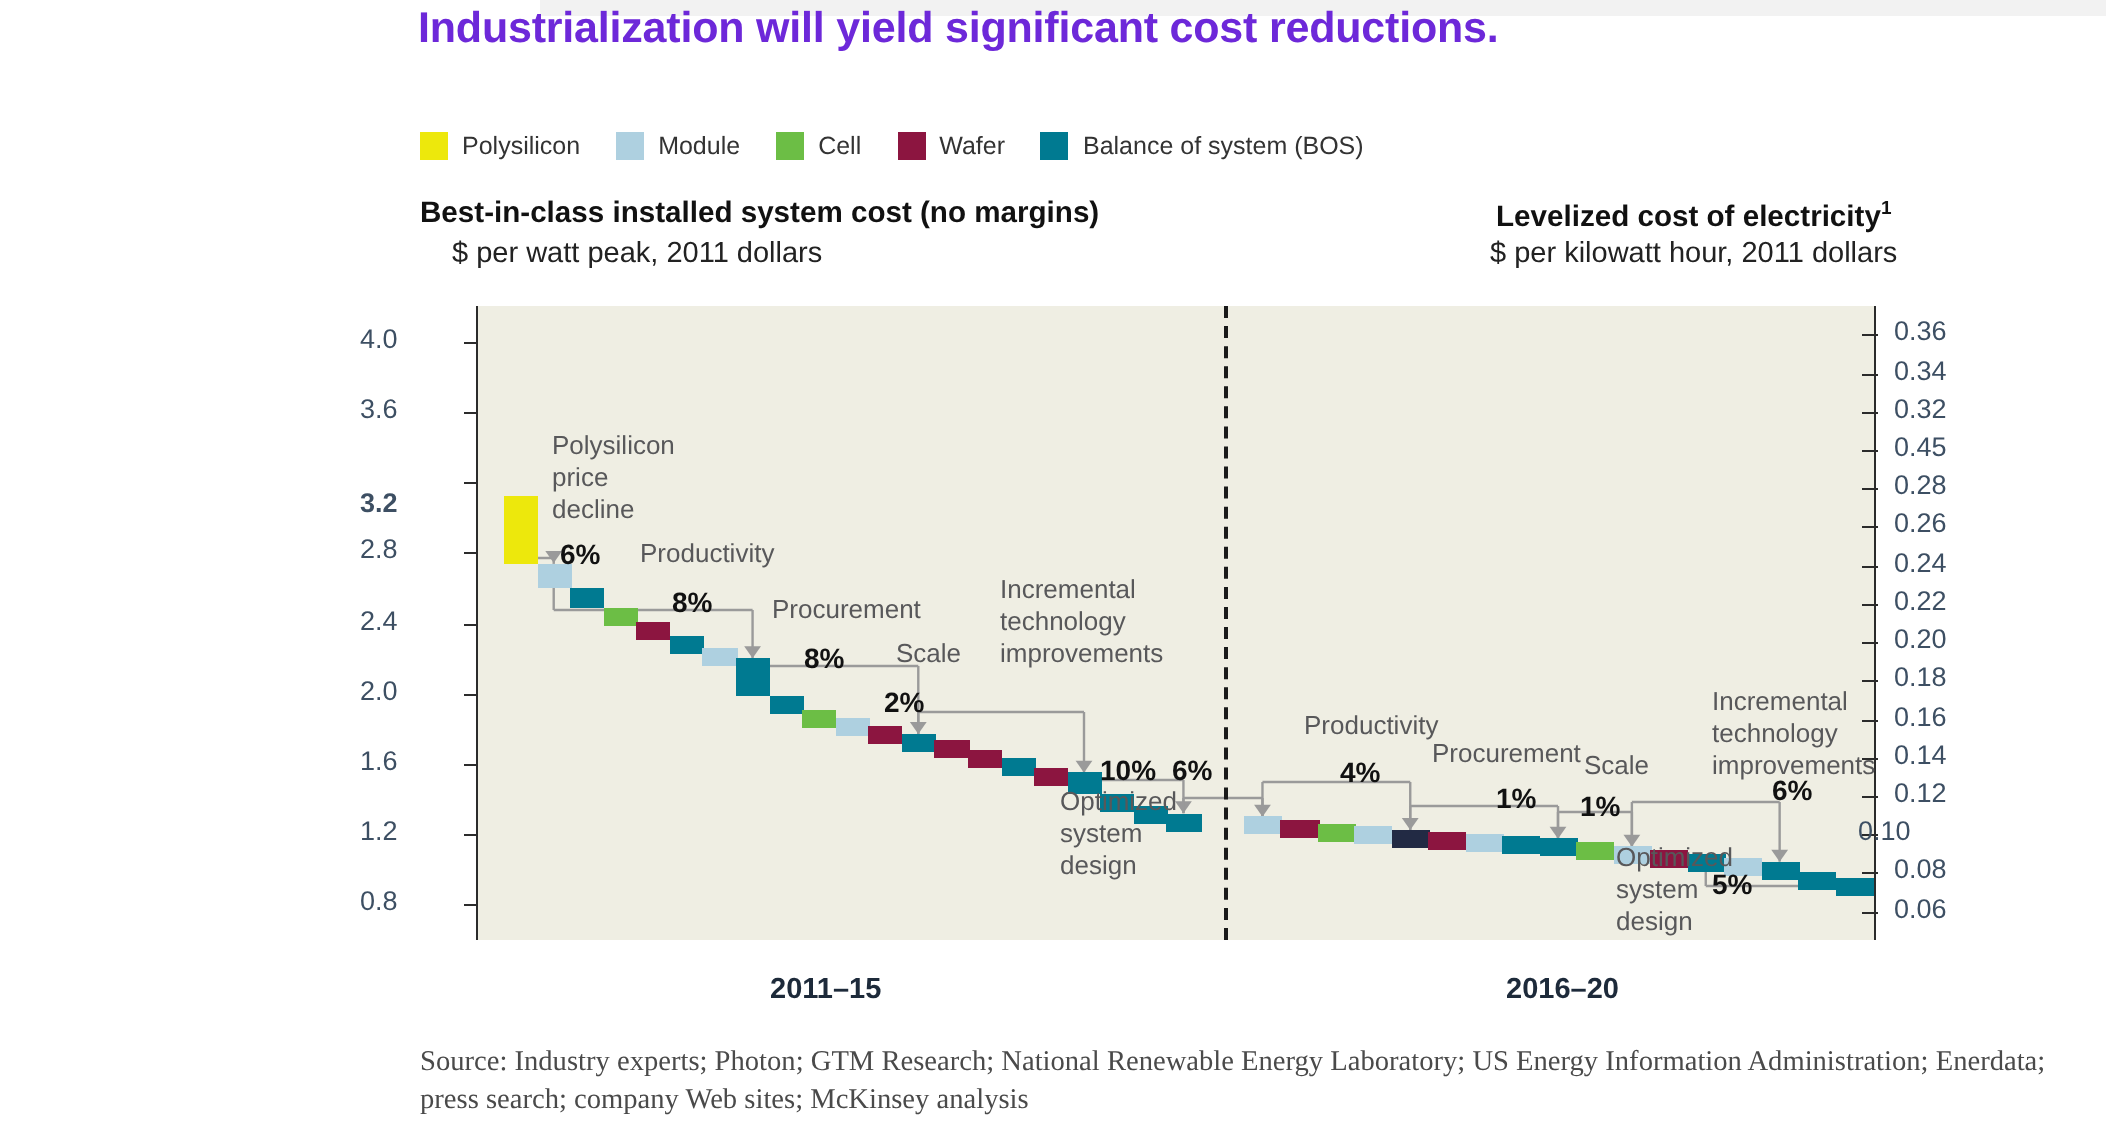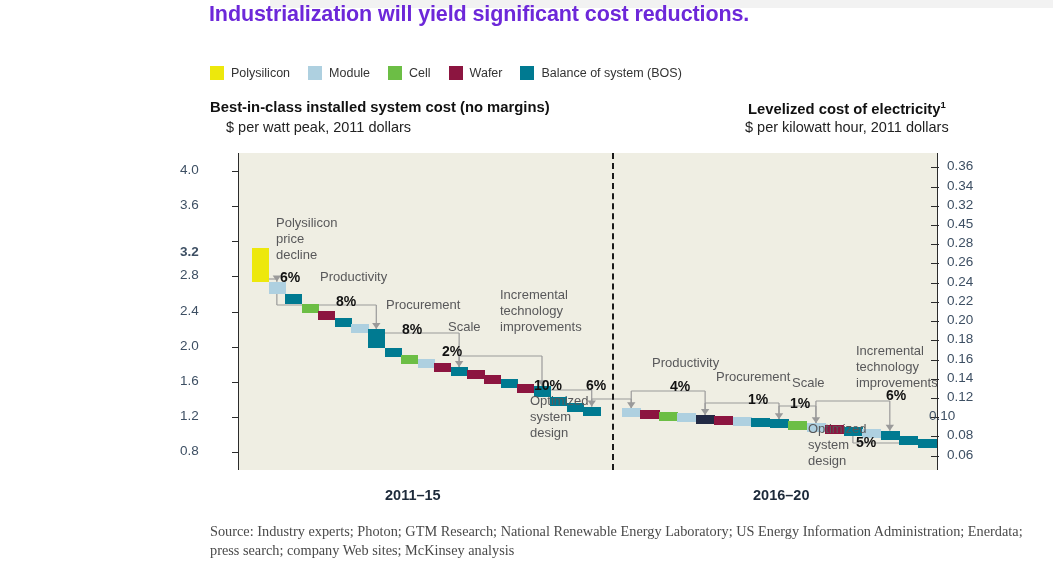--- a/index.html
+++ b/index.html
@@ -356,21 +356,21 @@
       <div class="callout-pct" style="left: 42px; top: 116px;">6%</div>
       <div class="callout-label" style="left: 82px; top: 116px;">Productivity</div>
       <div class="callout-pct" style="left: 98px; top: 140px;">8%</div>
       <div class="callout-label" style="left: 148px; top: 144px;">Procurement</div>
       <div class="callout-pct" style="left: 164px; top: 168px;">8%</div>
       <div class="callout-label" style="left: 210px; top: 166px;">Scale</div>
       <div class="callout-pct" style="left: 204px; top: 190px;">2%</div>
       <div class="callout-label" style="left: 262px; top: 134px;">Incremental</div>
       <div class="callout-label" style="left: 262px; top: 150px;">technology</div>
       <div class="callout-label" style="left: 262px; top: 166px;">improvements</div>
-      <div class="callout-pct" style="left: 296px; top: 224px;">10%</div>
+      <div class="callout-pct" style="left: 312px; top: 224px;">10%</div>
       <div class="callout-label" style="left: 292px; top: 240px;">Optimized</div>
       <div class="callout-label" style="left: 292px; top: 256px;">system</div>
       <div class="callout-label" style="left: 292px; top: 272px;">design</div>
       <div class="callout-pct" style="left: 348px; top: 224px;">6%</div>
       <div class="callout-label" style="left: 414px; top: 202px;">Productivity</div>
       <div class="callout-pct" style="left: 432px; top: 225px;">4%</div>
       <div class="callout-label" style="left: 478px; top: 216px;">Procurement</div>
       <div class="callout-pct" style="left: 510px; top: 238px;">1%</div>
       <div class="callout-label" style="left: 554px; top: 222px;">Scale</div>
       <div class="callout-pct" style="left: 552px; top: 242px;">1%</div>

